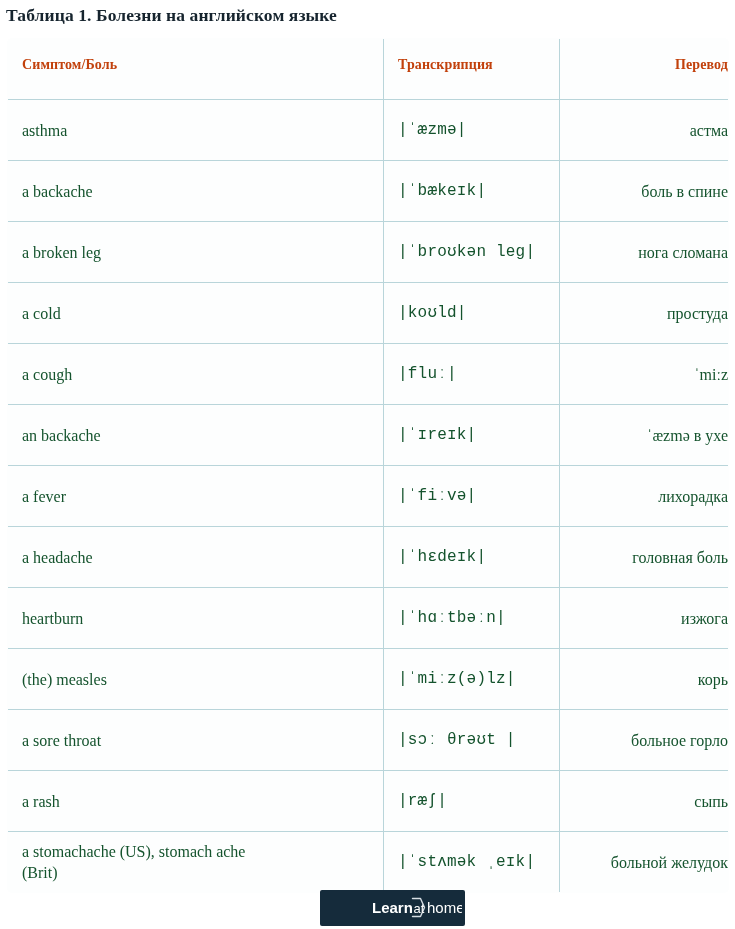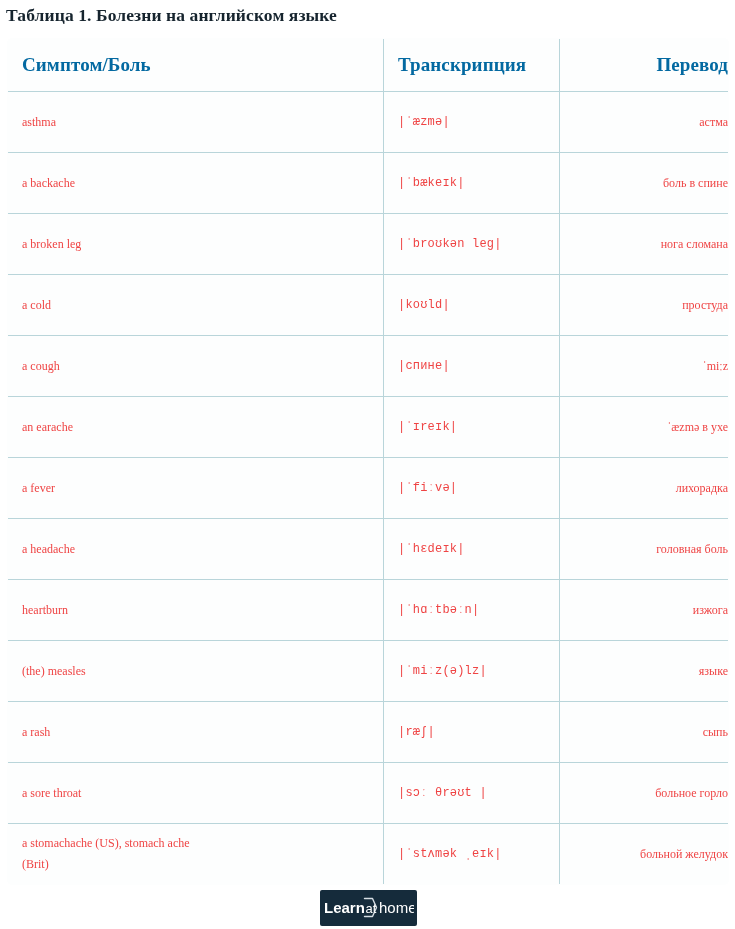--- a/index.html
+++ b/index.html
@@ -70,34 +70,34 @@
     border-right: none;
     text-align: right;
   }
   table.vocab tr:last-child td {
     border-bottom: none;
   }
 
   table.vocab thead th {
     font-family: "Liberation Serif", "DejaVu Serif", serif;
     font-weight: bold;
-    font-size: 19px;
-    color: #0369a1;
+    font-size: 14px;
+    color: #c2410c;
     height: 52px;
-    padding: 0 0 0 14px;
+    padding: 0 0 8px 14px;
     background: #fdfefe;
     letter-spacing: 0.1px;
   }
 
   table.vocab tbody td {
-    font-size: 12px;
+    font-size: 16px;
     line-height: 21px;
     height: 48px;
     padding: 6px 0 6px 14px;
-    color: #ef4444;
+    color: #14532d;
     background: #fdfefe;
   }
 
   td.ipa {
     font-family: Liberation Mono, monospace;
     font-size: 15px;
     padding-left: 12px;
     letter-spacing: 0.2px;
   }
 
@@ -112,20 +112,21 @@
     position: absolute;
     left: 320px;
     top: 890px;
     width: 97px;
     height: 36px;
     background: #152b3b;
     border-radius: 2px;
     display: flex;
     align-items: center;
     justify-content: center;
+    padding-left: 48px;
   }
   .logo-badge svg { display: block; }
 </style>
 </head>
 <body>
 
 <div class="page">
 
   <h1 class="page-title">Таблица 1. Болезни на английском языке</h1>
 
@@ -169,26 +170,26 @@
             <td class="term">
               <span class="term-line">a cold</span>
             </td>
             <td class="ipa">|koʊld|</td>
             <td class="translation">простуда</td>
           </tr>
           <tr>
             <td class="term">
               <span class="term-line">a cough</span>
             </td>
-            <td class="ipa">|спине|</td>
+            <td class="ipa">|fluː|</td>
             <td class="translation">ˈmiːz</td>
           </tr>
           <tr>
             <td class="term">
-              <span class="term-line">an earache</span>
+              <span class="term-line">an backache</span>
             </td>
             <td class="ipa">|ˈɪreɪk|</td>
             <td class="translation">ˈæzmə в ухе</td>
           </tr>
           <tr>
             <td class="term">
               <span class="term-line">a fever</span>
             </td>
             <td class="ipa">|ˈfiːvə|</td>
             <td class="translation">лихорадка</td>
@@ -205,35 +206,35 @@
               <span class="term-line">heartburn</span>
             </td>
             <td class="ipa">|ˈhɑːtbəːn|</td>
             <td class="translation">изжога</td>
           </tr>
           <tr>
             <td class="term">
               <span class="term-line">(the) measles</span>
             </td>
             <td class="ipa">|ˈmiːz(ə)lz|</td>
-            <td class="translation">языке</td>
+            <td class="translation">корь</td>
+          </tr>
+          <tr>
+            <td class="term">
+              <span class="term-line">a sore throat</span>
+            </td>
+            <td class="ipa">|sɔː θrəʊt |</td>
+            <td class="translation">больное горло</td>
           </tr>
           <tr>
             <td class="term">
               <span class="term-line">a rash</span>
             </td>
             <td class="ipa">|ræʃ|</td>
             <td class="translation">сыпь</td>
-          </tr>
-          <tr>
-            <td class="term">
-              <span class="term-line">a sore throat</span>
-            </td>
-            <td class="ipa">|sɔː θrəʊt |</td>
-            <td class="translation">больное горло</td>
           </tr>
           <tr>
             <td class="term">
               <span class="term-line">a stomachache (US), stomach ache</span>
               <span class="term-line">(Brit)</span>
             </td>
             <td class="ipa">|ˈstʌmək ˌeɪk|</td>
             <td class="translation">больной желудок</td>
           </tr>
         </tbody>

